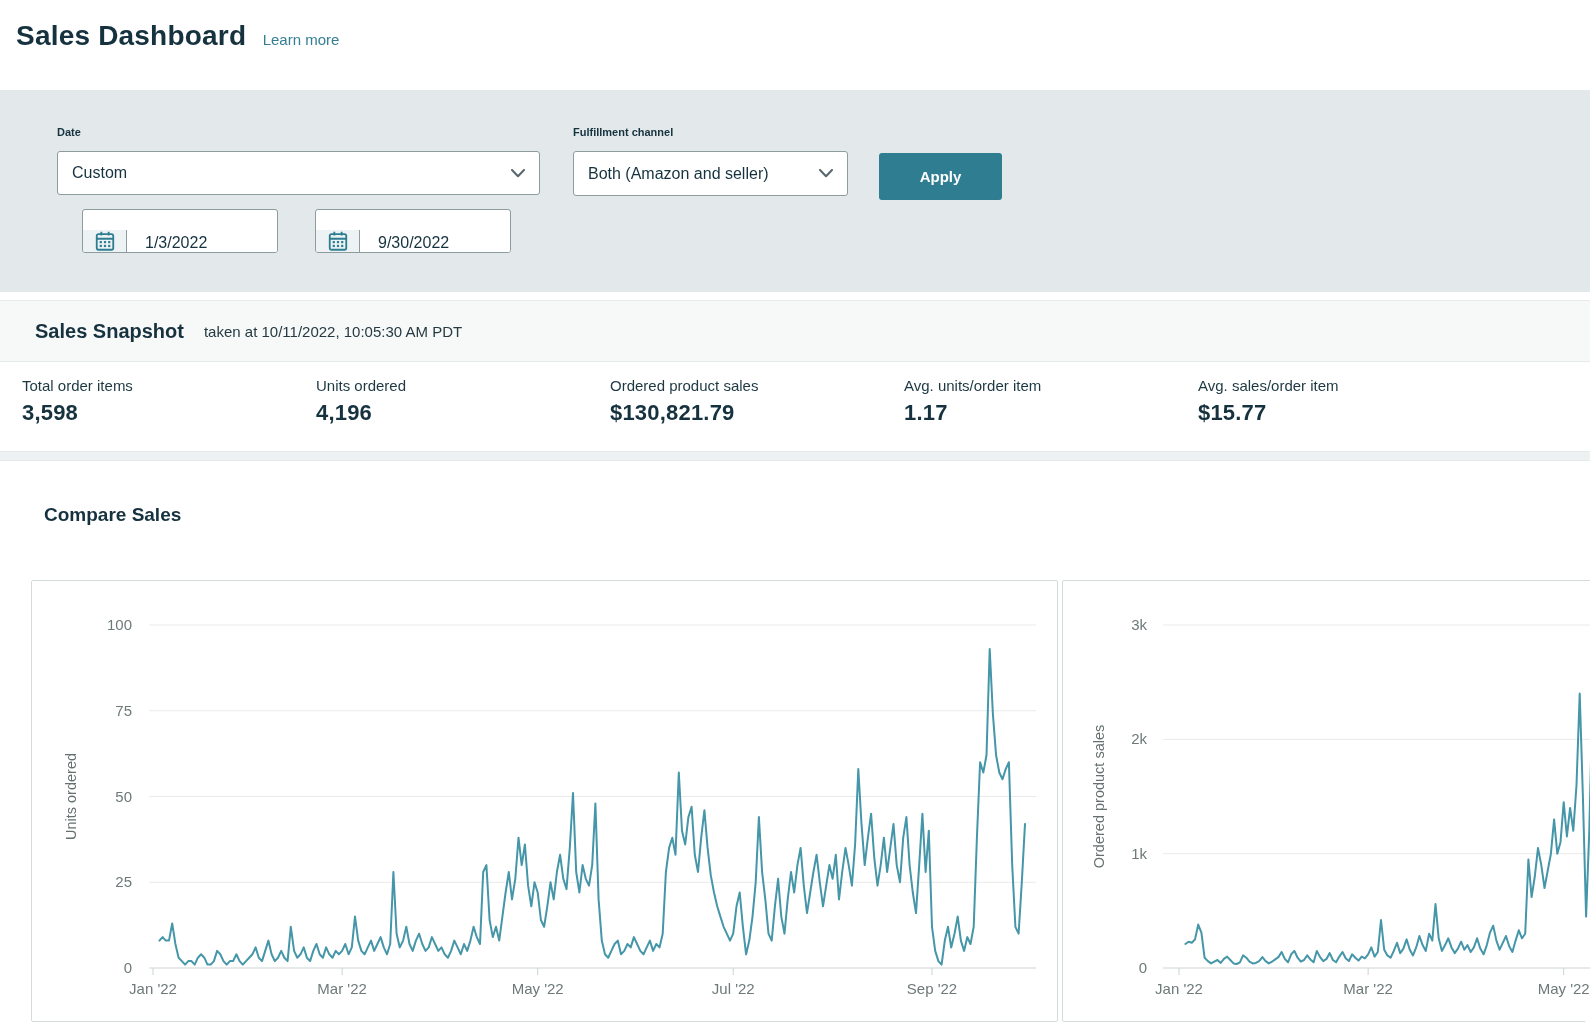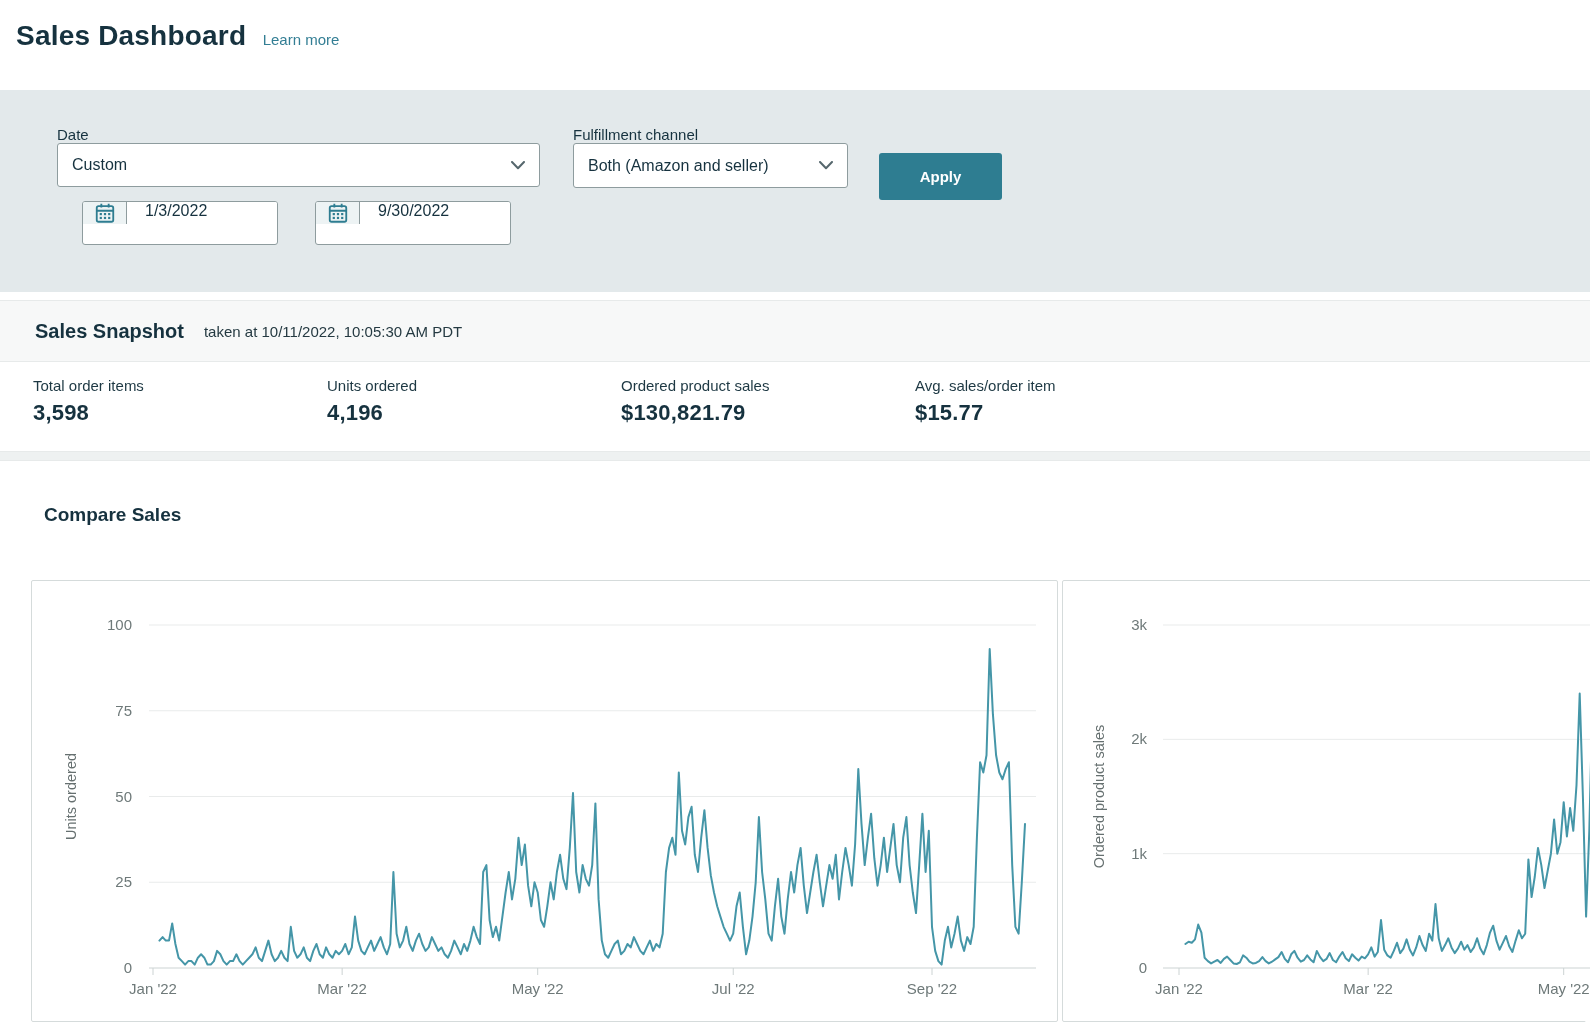--- a/index.html
+++ b/index.html
@@ -15,34 +15,34 @@
     display: inline; font-size: 28px; font-weight: 700; color: #16323f;
     letter-spacing: 0.2px;
   }
   .learn-more {
     display: inline; margin-left: 12px; font-size: 15px; color: #337e94;
     text-decoration: none; cursor: pointer;
   }
 
   
   .filter-bar { position: relative; height: 202px; background: #e3e9eb; }
-  .filter-label { font-size: 15px; font-weight: 400; color: #16323f; }
+  .filter-label { font-size: 11px; font-weight: 700; color: #16323f; margin-bottom: 13px; }
   .date-col { position: absolute; left: 57px; top: 36px; }
   .channel-col { position: absolute; left: 573px; top: 36px; }
   .select {
     display: flex; align-items: center; justify-content: space-between;
     height: 44px; background: #fff; border: 1px solid #8e9c9e; border-radius: 3px;
     padding: 0 14px; font-size: 16px; color: #16323f; cursor: pointer;
   }
   .select-date { width: 483px; }
   .select-channel { width: 275px; height: 45px; }
   .chev { flex: 0 0 auto; margin-left: 12px; }
   .date-row { display: flex; margin-top: 14px; margin-left: 25px; }
   .date-input {
-    display: flex; align-items: flex-start; height: 44px; border: 1px solid #8e9c9e;
+    display: flex; align-items: flex-end; height: 44px; border: 1px solid #8e9c9e;
     border-radius: 3px; overflow: hidden; background: #fff; cursor: text;
   }
   .date-input + .date-input { margin-left: 37px; }
   .date-input .cal {
     display: flex; align-items: center; justify-content: center;
     width: 44px; background: #edf3f4; border-right: 1px solid #8e9c9e;
   }
   .date-input .val {
     display: flex; align-items: center; padding: 0 18px; min-width: 150px;
     font-size: 16px; color: #16323f; background: #fff;
@@ -56,21 +56,21 @@
   
   .snapshot-bar {
     margin-top: 8px; height: 62px; background: #f7f8f8;
     border-top: 1px solid #e7eaea; border-bottom: 1px solid #e7eaea;
     display: flex; align-items: center; padding-left: 35px;
   }
   .snapshot-bar h2 { font-size: 20px; font-weight: 700; color: #16323f; }
   .snapshot-taken { margin-left: 20px; font-size: 15px; color: #253a42; }
   .metrics-row {
     height: 90px; background: #fff; border-bottom: 1px solid #e7eaea;
-    display: flex; padding: 15px 0 0 33px;
+    display: flex; padding: 15px 0 0 22px;
   }
   .metric { width: 294px; }
   .metric .m-label { font-size: 15px; color: #1d3843; margin-bottom: 6px; }
   .metric .m-value { font-size: 22px; font-weight: 700; color: #16323f; letter-spacing: 0.2px; }
   .section-gap { height: 9px; background: #eef1f1; border-bottom: 1px solid #e7eaea; }
 
   
   .compare-section { padding-top: 43px; }
   .compare-section h2 { font-size: 19px; font-weight: 700; color: #16323f; padding-left: 44px; }
   .charts-row { display: flex; margin-top: 54px; padding-left: 31px; }
@@ -164,20 +164,24 @@
         <div class="m-label">Total order items</div>
         <div class="m-value">3,598</div>
       </div>
       <div class="metric">
         <div class="m-label">Units ordered</div>
         <div class="m-value">4,196</div>
       </div>
       <div class="metric">
         <div class="m-label">Ordered product sales</div>
         <div class="m-value">$130,821.79</div>
+      </div>
+      <div class="metric">
+        <div class="m-label">Avg. units/order item</div>
+        <div class="m-value">1.17</div>
       </div>
       <div class="metric">
         <div class="m-label">Avg. sales/order item</div>
         <div class="m-value">$15.77</div>
       </div>
     </div>
 
   <div class="section-gap"></div>
 
   <div class="compare-section">

